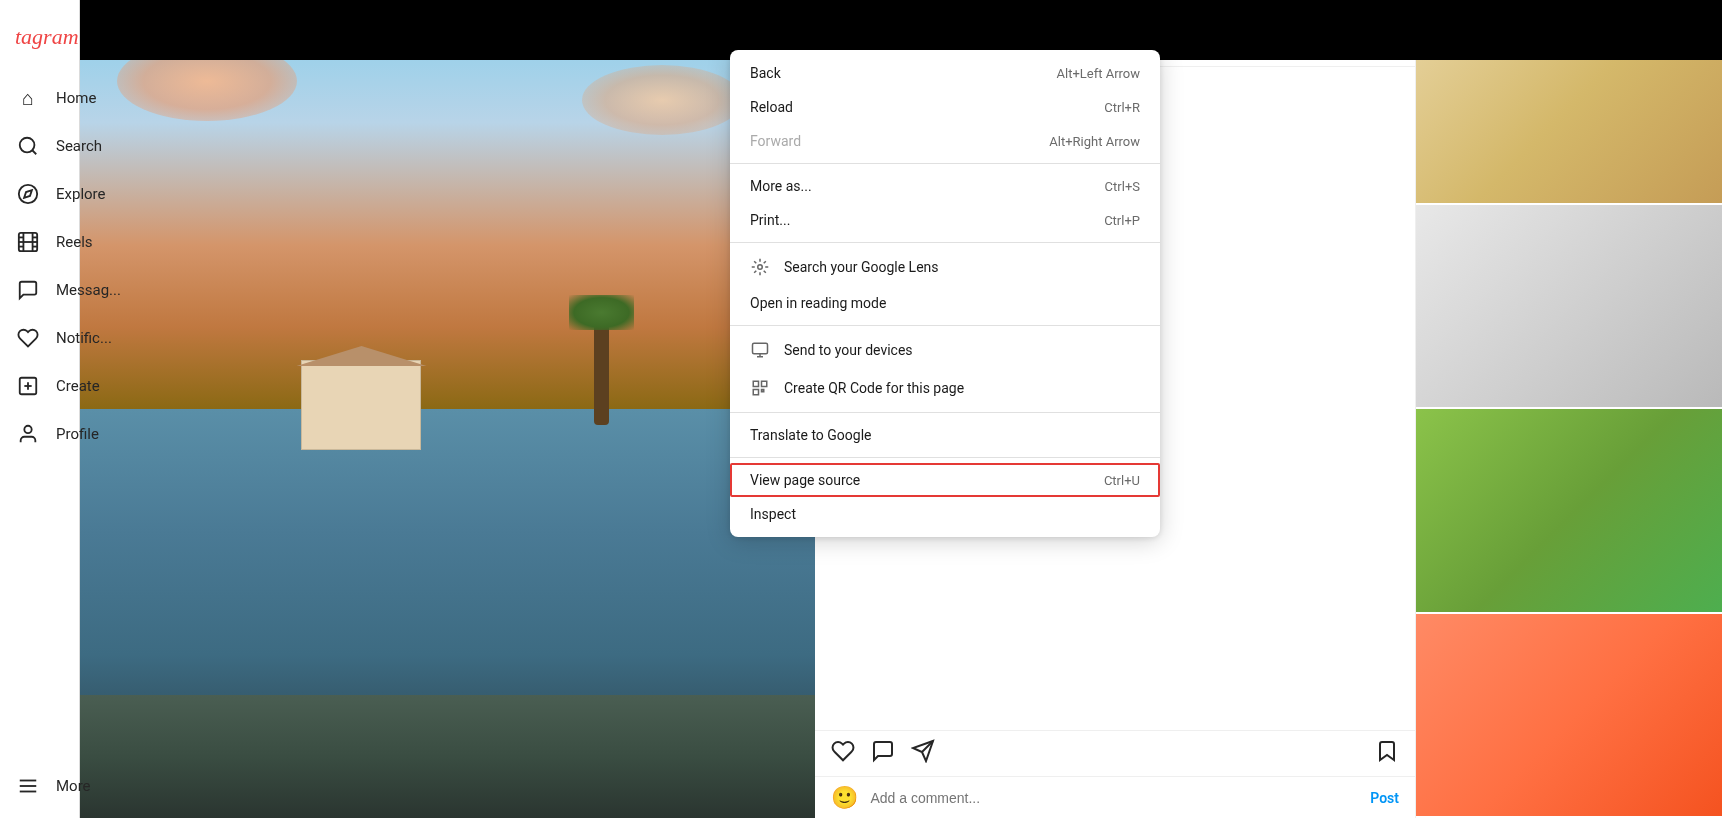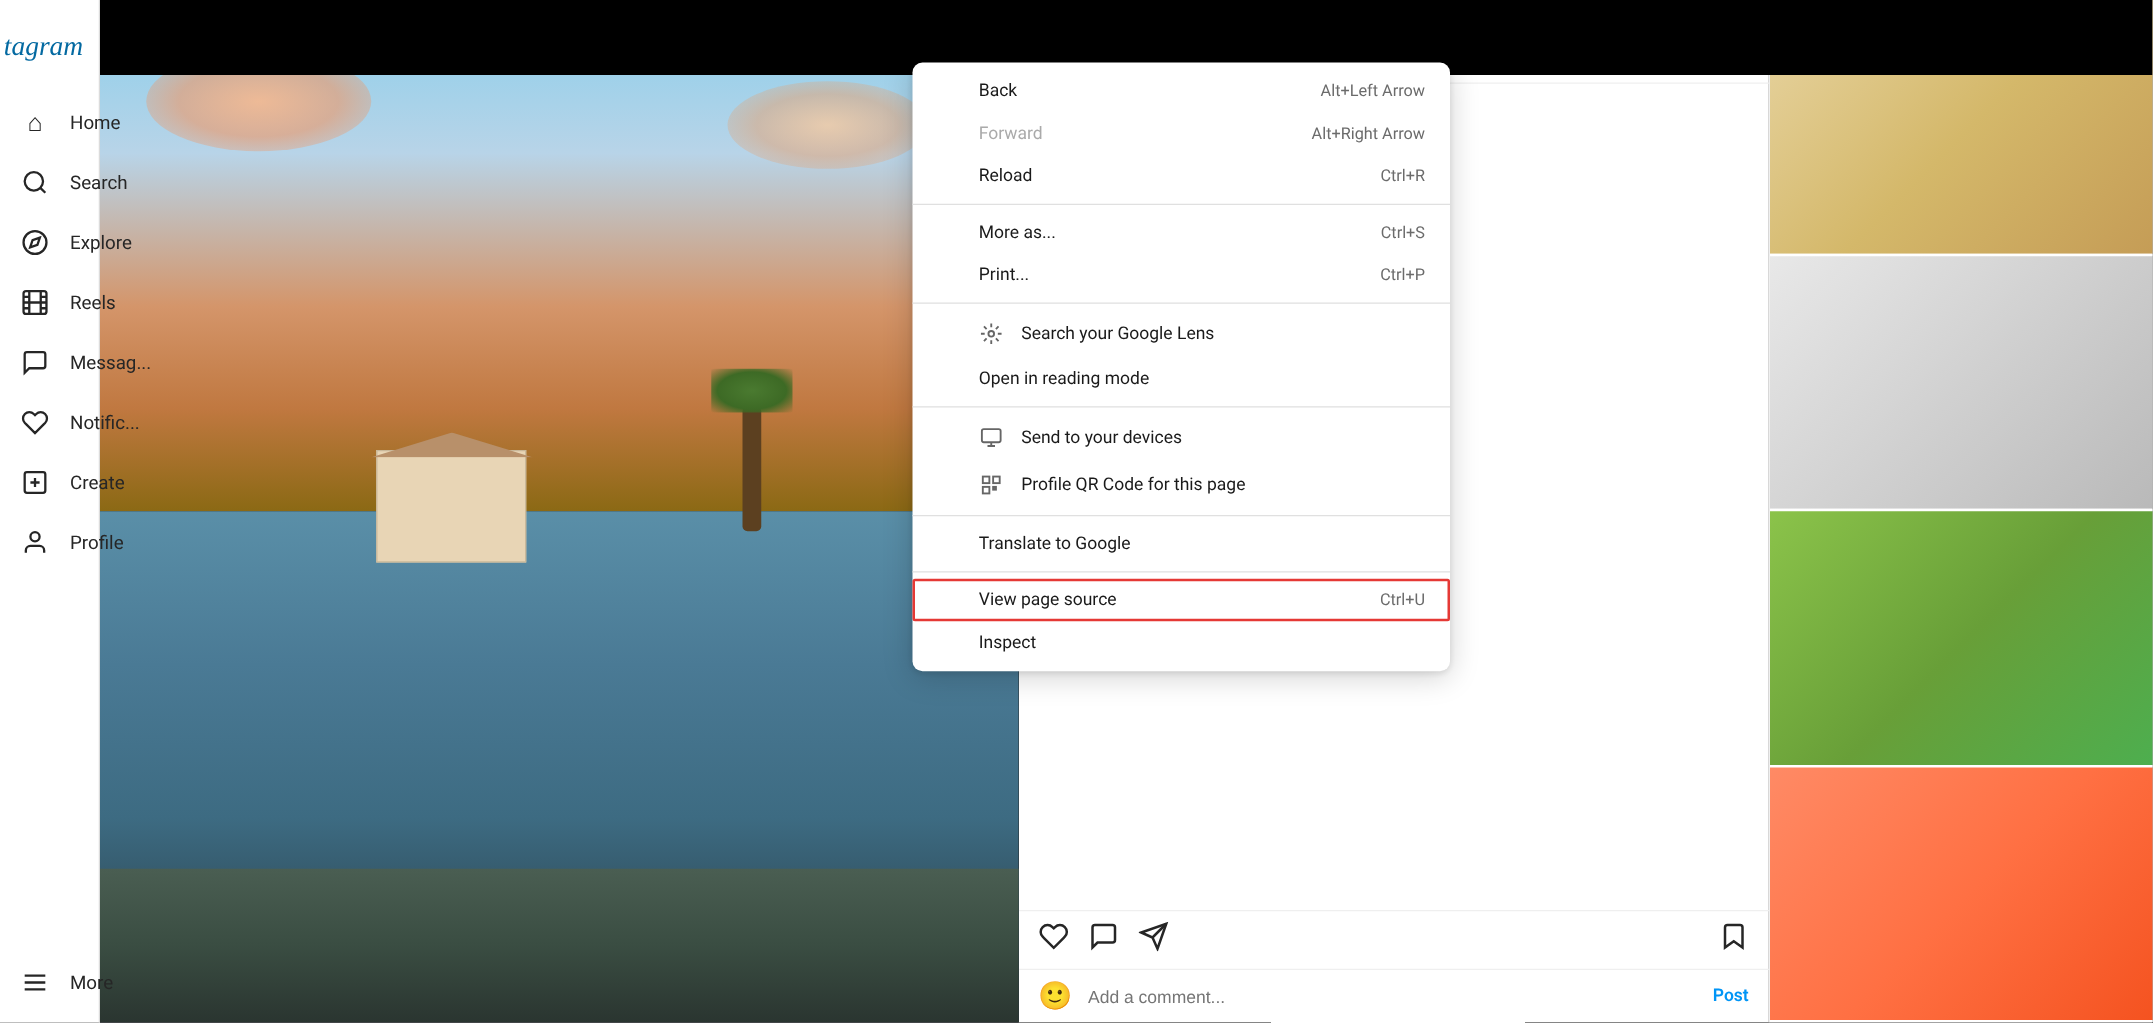--- a/index.html
+++ b/index.html
@@ -22,25 +22,25 @@
       background: #fff;
       border-right: 1px solid #dbdbdb;
       z-index: 10;
       display: flex;
       flex-direction: column;
       align-items: flex-start;
       padding: 8px 0;
     }
 
     .sidebar-logo {
-      padding: 16px 16px 24px 3px;
+      padding: 16px 16px 24px 15px;
       font-family: 'Georgia', serif;
       font-style: italic;
       font-size: 22px;
-      color: #0369a1;
+      color: #ef4444;
       white-space: nowrap;
       overflow: hidden;
       width: 100%;
     }
 
     .sidebar-item {
       display: flex;
       align-items: center;
       padding: 12px 16px;
       width: 100%;
@@ -342,21 +342,20 @@
 
     .menu-item.disabled {
       color: #aaa;
       cursor: default;
     }
 
     .menu-item-left {
       display: flex;
       align-items: center;
       gap: 14px;
-      margin-left: 33px;
     }
 
     .menu-item-icon {
       width: 20px;
       height: 20px;
       display: flex;
       align-items: center;
       justify-content: center;
     }
 
@@ -568,32 +567,32 @@
 <div class="context-menu-overlay">
   <div class="context-menu">
 
     <div class="menu-item">
       <span class="menu-item-left">
         <span>Back</span>
       </span>
       <span class="menu-shortcut">Alt+Left Arrow</span>
     </div>
 
+    <div class="menu-item">
+      <span class="menu-item-left">
+        <span>Reload</span>
+      </span>
+      <span class="menu-shortcut">Ctrl+R</span>
+    </div>
+
     <div class="menu-item disabled">
       <span class="menu-item-left">
         <span>Forward</span>
       </span>
       <span class="menu-shortcut">Alt+Right Arrow</span>
-    </div>
-
-    <div class="menu-item">
-      <span class="menu-item-left">
-        <span>Reload</span>
-      </span>
-      <span class="menu-shortcut">Ctrl+R</span>
     </div>
 
     <div class="menu-separator"></div>
 
     <div class="menu-item">
       <span class="menu-item-left">
         <span>More as...</span>
       </span>
       <span class="menu-shortcut">Ctrl+S</span>
     </div>
@@ -644,21 +643,21 @@
     <div class="menu-item">
       <span class="menu-item-left">
         <span class="menu-item-icon">
           <svg width="18" height="18" viewBox="0 0 24 24" fill="none" stroke="#666" stroke-width="2">
               <rect x="3" y="3" width="7" height="7"></rect>
               <rect x="14" y="3" width="7" height="7"></rect>
               <rect x="3" y="14" width="7" height="7"></rect>
               <rect x="14" y="14" width="3" height="3"></rect>
             </svg>
         </span>
-        <span>Profile QR Code for this page</span>
+        <span>Create QR Code for this page</span>
       </span>
     </div>
 
     <div class="menu-separator"></div>
 
     <div class="menu-item">
       <span class="menu-item-left">
         <span>Translate to Google</span>
       </span>
     </div>

